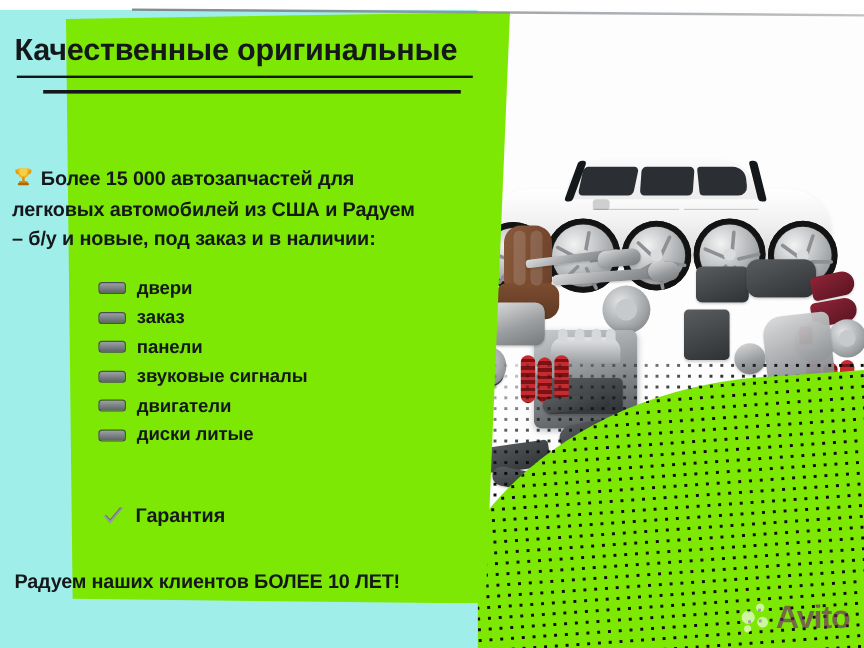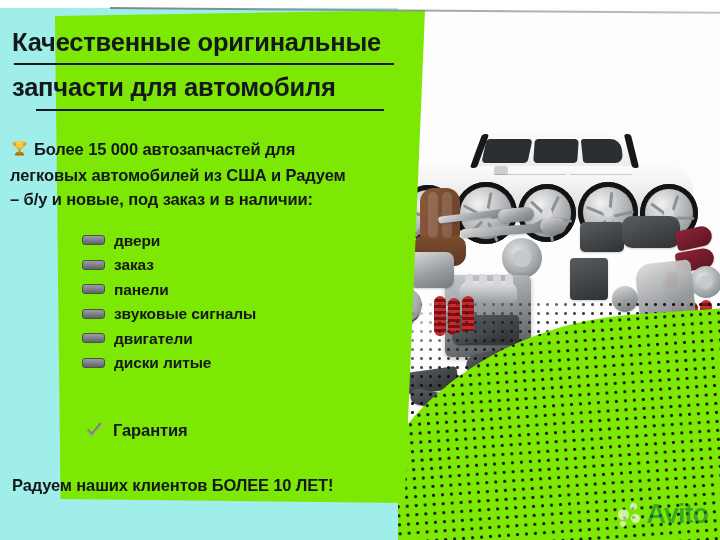--- a/index.html
+++ b/index.html
@@ -86,21 +86,21 @@
 
   
   .avito{position:absolute;right:12px;bottom:12px;display:flex;align-items:center;gap:5px;
     opacity:.62;}
   .avito .marks{position:relative;width:24px;height:24px;}
   .avito .marks i{position:absolute;border-radius:50%;background:#ffffff;display:block;}
   .avito .m1{left:0;top:6px;width:11px;height:11px;}
   .avito .m2{left:12px;top:0;width:7px;height:7px;}
   .avito .m3{left:13px;top:11px;width:9px;height:9px;}
   .avito .m4{left:2px;top:18px;width:6px;height:6px;}
-  .avito .wm{font-size:27px;font-weight:700;color:#15803d;letter-spacing:-1px;
+  .avito .wm{font-size:27px;font-weight:700;color:#701a75;letter-spacing:-1px;
     line-height:1;font-family:"Liberation Sans",sans-serif;}
 
   
   .cyan{position:absolute;left:0;top:8px;width:398px;height:532px;background:#9feeea;}
   .cyan-b{position:absolute;left:0;top:470px;width:398px;height:70px;background:#9feeea;}
 
   .greenpanel{position:absolute;left:55px;top:10px;width:370px;height:493px;background:#7ce803;
     clip-path:polygon(0% 1.2%, 100% 0%, 94.5% 100%, 1.5% 99.2%);}
 
   
@@ -288,21 +288,20 @@
 
   <div class="cyan"></div>
   <div class="cyan-b"></div>
   <div class="greenpanel"></div>
 
   <div class="content">
 
     <div class="headline">
       <div class="hl-line">Качественные оригинальные</div>
       <div class="hl-rule r1"></div>
-      <div class="hl-line">запчасти для автомобиля</div>
       <div class="hl-rule r2"></div>
     </div>
 
     <div class="lead">
       <span class="trophy-ico">
         <svg width="19" height="19" viewBox="0 0 24 24" aria-hidden="true">
           <path d="M6 3h12v4a6 6 0 0 1-12 0V3z" fill="#F2B01E"></path>
           <path d="M8 3h8v4a4 4 0 0 1-8 0V3z" fill="#F7CE46"></path>
           <path d="M6 4H3.6v1.6A3.6 3.6 0 0 0 7 9.2V7.4A2 2 0 0 1 6 5.8V4z" fill="#E09B12"></path>
           <path d="M18 4h2.4v1.6A3.6 3.6 0 0 1 17 9.2V7.4A2 2 0 0 0 18 5.8V4z" fill="#E09B12"></path>

